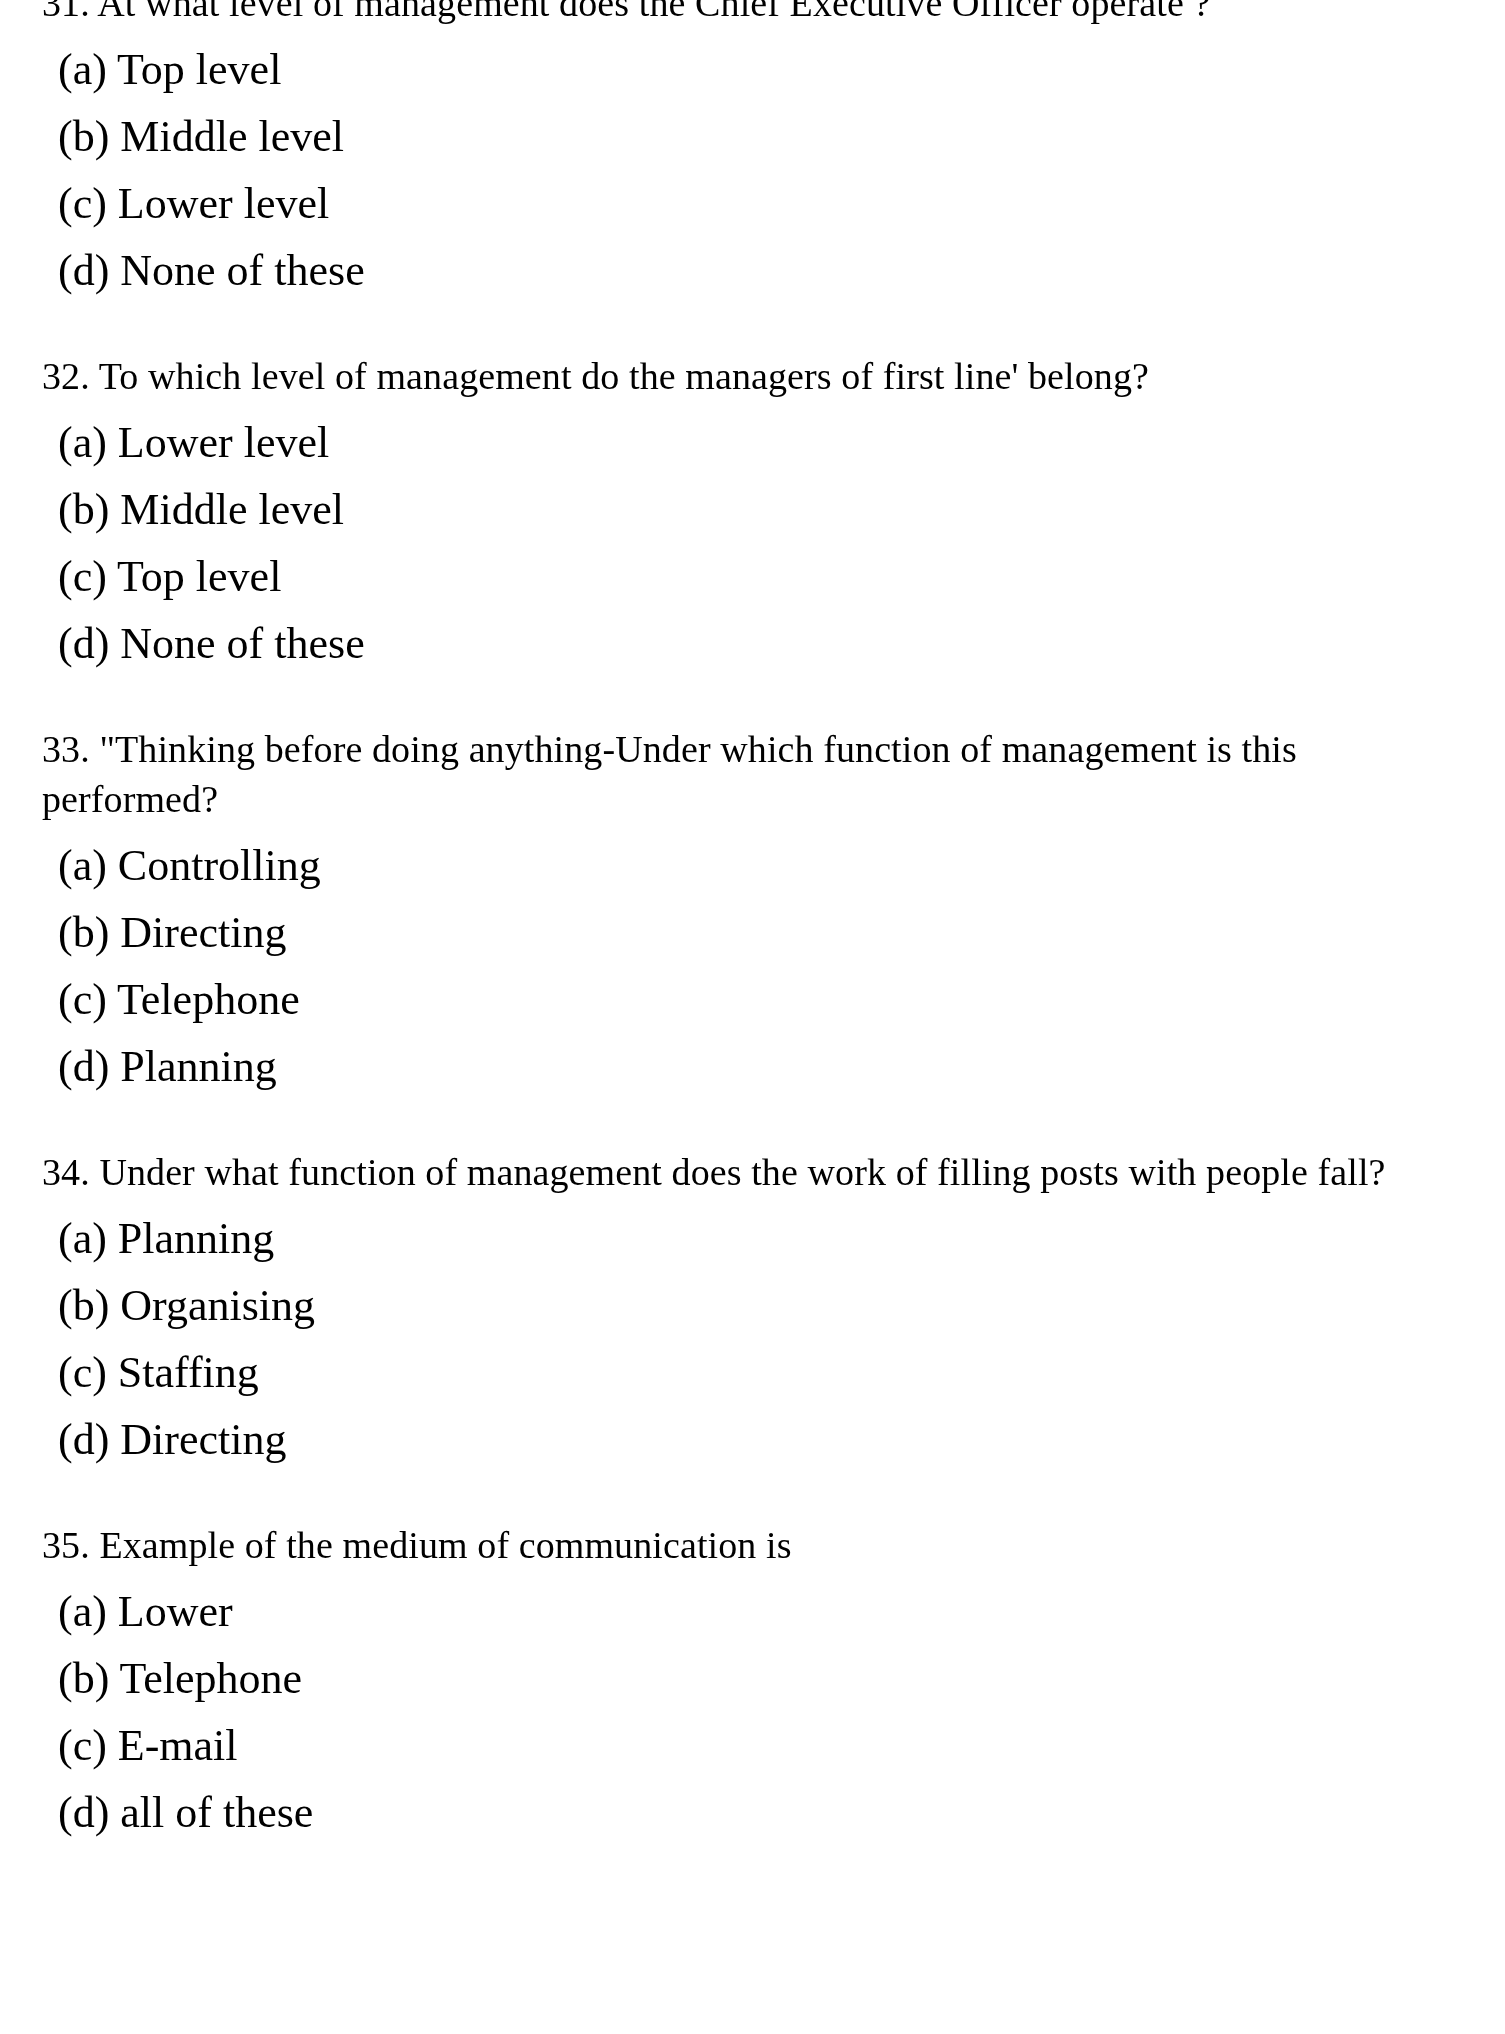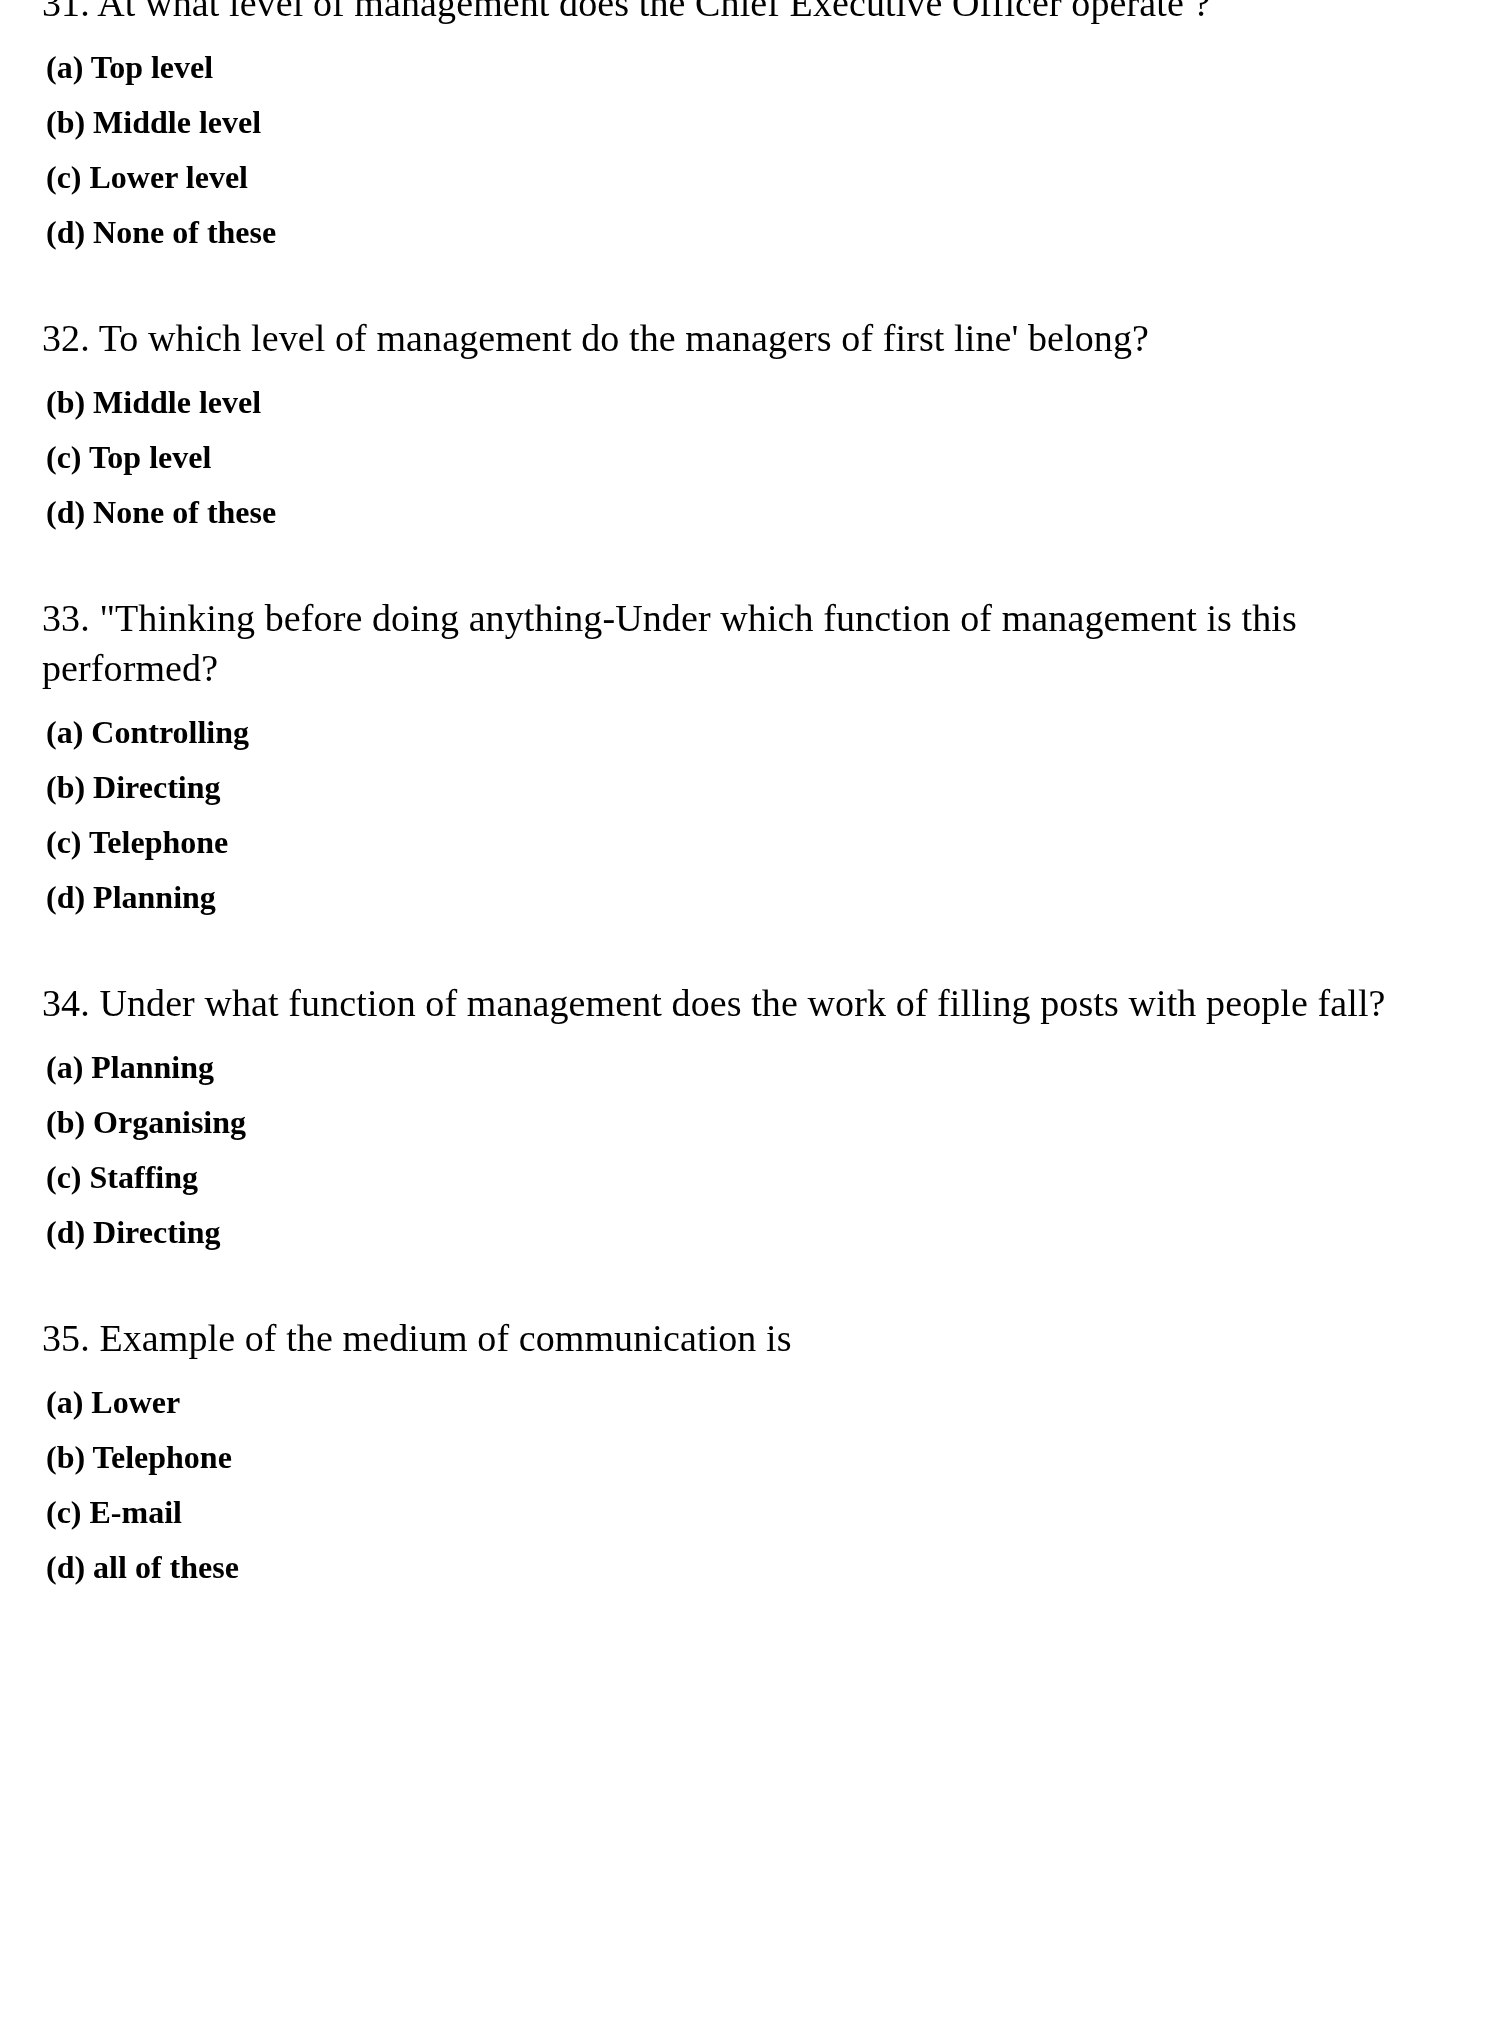--- a/index.html
+++ b/index.html
@@ -32,25 +32,24 @@
 
   .question-text {
     font-size: 38px;
     line-height: 50px;
     margin: 0 0 14px 0;
     max-width: 1400px;
     letter-spacing: 0.1px;
   }
 
   .option {
-    font-size: 32px;
+    font-size: 44px;
     line-height: 51px;
-    margin: 4px;
+    margin: 16px;
     white-space: nowrap;
-    font-weight: bold;
   }
 
   
   #page {
     filter: contrast(1.02);
   }
 </style>
 </head>
 <body>
 
@@ -59,20 +58,21 @@
   <div class="question-block">
     <p class="question-text">31. At what level of management does the Chief Executive Officer operate ?</p>
     <p class="option">(a) Top level</p>
     <p class="option">(b) Middle level</p>
     <p class="option">(c) Lower level</p>
     <p class="option">(d) None of these</p>
   </div>
 
   <div class="question-block">
     <p class="question-text">32. To which level of management do the managers of first line' belong?</p>
+    <p class="option">(a) Lower level</p>
     <p class="option">(b) Middle level</p>
     <p class="option">(c) Top level</p>
     <p class="option">(d) None of these</p>
   </div>
 
   <div class="question-block">
     <p class="question-text">33. "Thinking before doing anything-Under which function of management is this performed?</p>
     <p class="option">(a) Controlling</p>
     <p class="option">(b) Directing</p>
     <p class="option">(c) Telephone</p>

